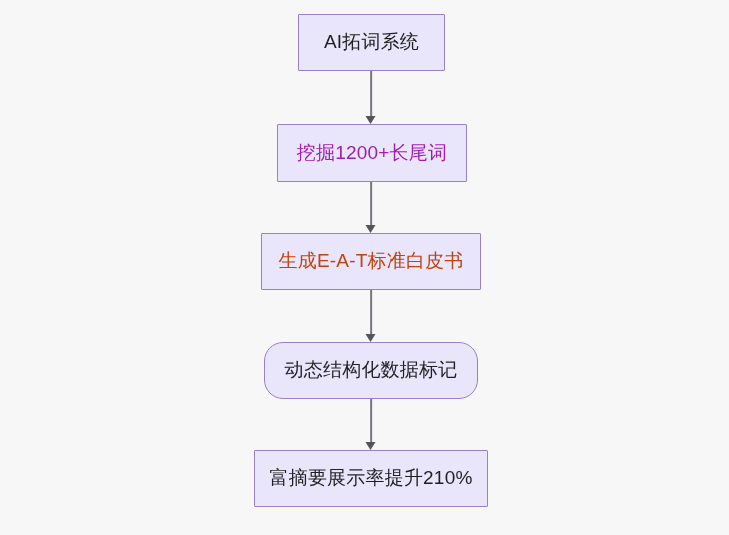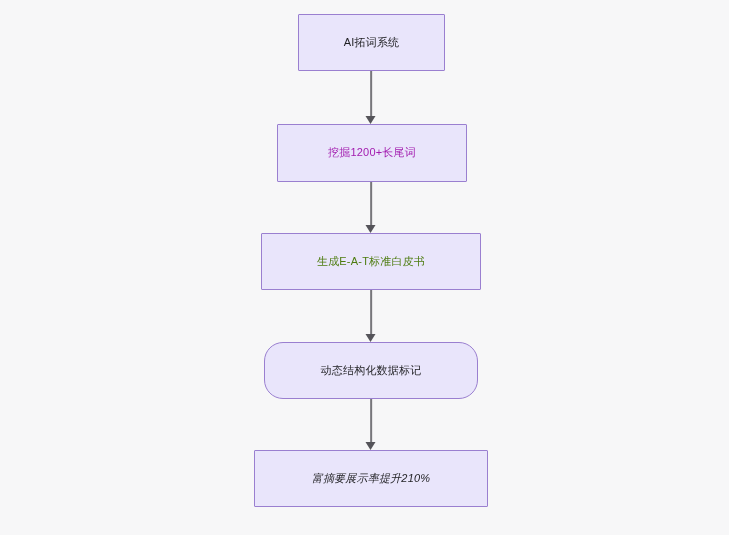--- a/index.html
+++ b/index.html
@@ -22,21 +22,21 @@
     position: absolute;
     box-sizing: border-box;
     background: #e9e5fb;
     border: 1.4px solid #9a7fd0;
     border-radius: 1px;
     display: flex;
     align-items: center;
     justify-content: center;
   }
   .node-label {
-    font-size: 11px;
+    font-size: 19px;
     line-height: 1.2;
     color: #1f1f22;
     letter-spacing: 0.2px;
     white-space: nowrap;
     text-align: center;
   }
   .edge {
     position: absolute;
     width: 0;
   }
@@ -76,34 +76,34 @@
   <div class="node" style="left: 277px; top: 124px; width: 190px; height: 58px; background: rgb(233, 229, 251); border-color: rgb(154, 127, 208);">
     <span class="node-label" style="color: #a21caf;">挖掘1200+长尾词</span>
   </div>
 
   <div class="edge" style="left: 371px; top: 182px; height: 51px;">
     <div class="edge-line" style="height: 44px; background: rgb(119, 118, 123);"></div>
     <div class="edge-head" style="top: 42.5px;"></div>
   </div>
 
   <div class="node" style="left: 261px; top: 233px; width: 220px; height: 57px; background: rgb(233, 229, 251); border-color: rgb(154, 127, 208);">
-    <span class="node-label" style="color: #4d7c0f;">生成E-A-T标准白皮书</span>
+    <span class="node-label" style="color: #c2410c;">生成E-A-T标准白皮书</span>
   </div>
 
   <div class="edge" style="left: 371px; top: 290px; height: 52px;">
     <div class="edge-line" style="height: 45px; background: rgb(119, 118, 123);"></div>
     <div class="edge-head" style="top: 43.5px;"></div>
   </div>
 
   <div class="node" style="left: 264px; top: 342px; width: 214px; height: 57px; background: rgb(233, 229, 251); border-color: rgb(154, 127, 208); border-radius: 19px;">
     <span class="node-label" style="color: rgb(31, 31, 34);">动态结构化数据标记</span>
   </div>
 
   <div class="edge" style="left: 371px; top: 399px; height: 51px;">
     <div class="edge-line" style="height: 44px; background: rgb(119, 118, 123);"></div>
     <div class="edge-head" style="top: 42.5px;"></div>
   </div>
 
   <div class="node" style="left: 254px; top: 450px; width: 234px; height: 57px; background: rgb(233, 229, 251); border-color: rgb(154, 127, 208);">
-    <span class="node-label" style="color: rgb(31, 31, 34); font-style: italic;">富摘要展示率提升210%</span>
+    <span class="node-label" style="color: rgb(31, 31, 34);">富摘要展示率提升210%</span>
   </div>
 
 </div>
 
 </body></html>

